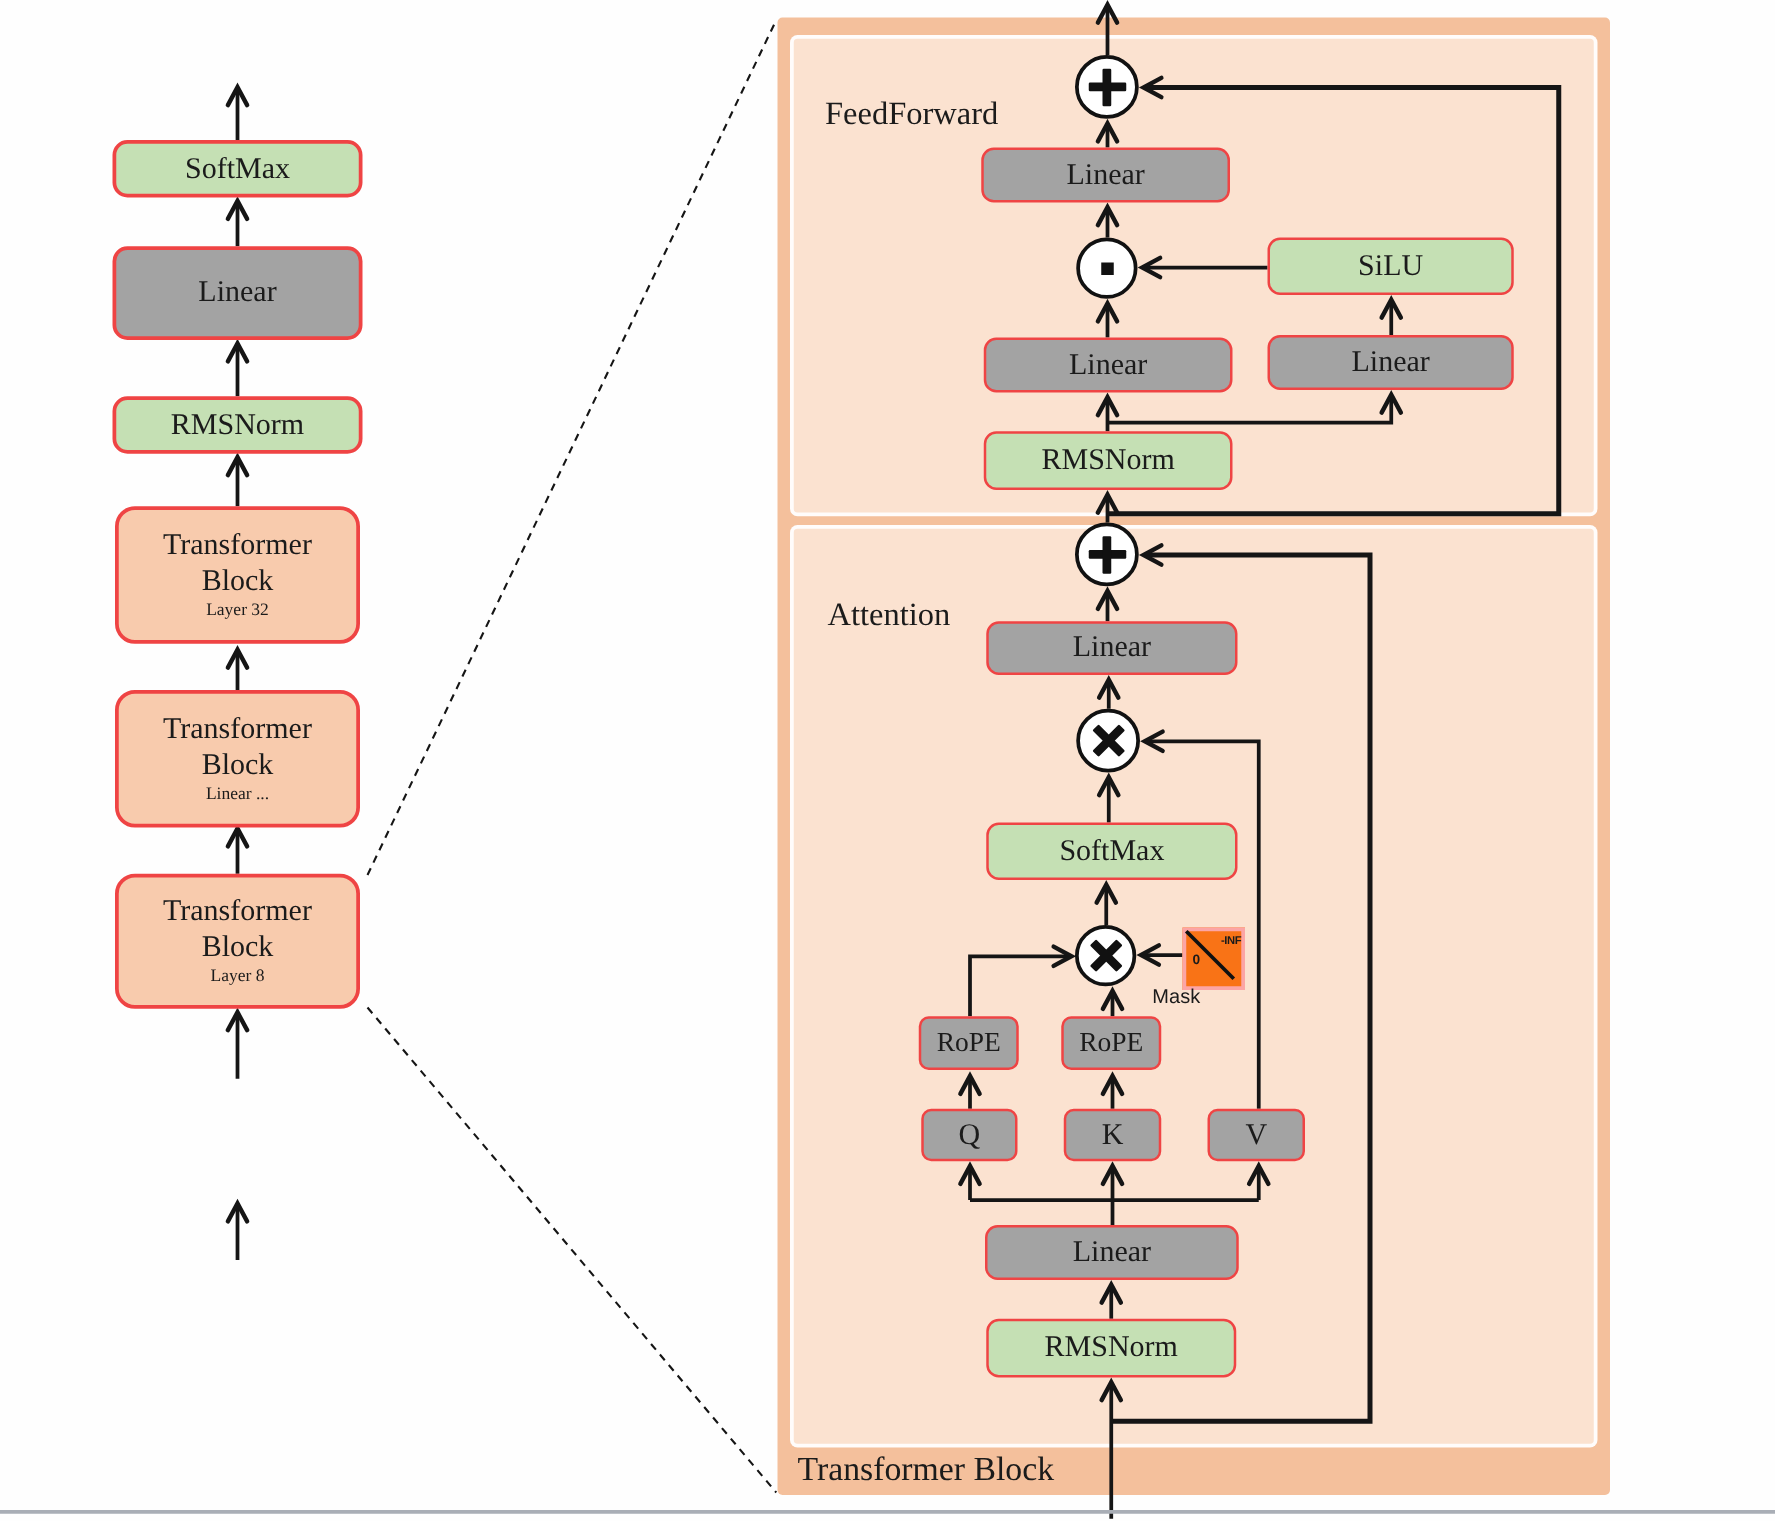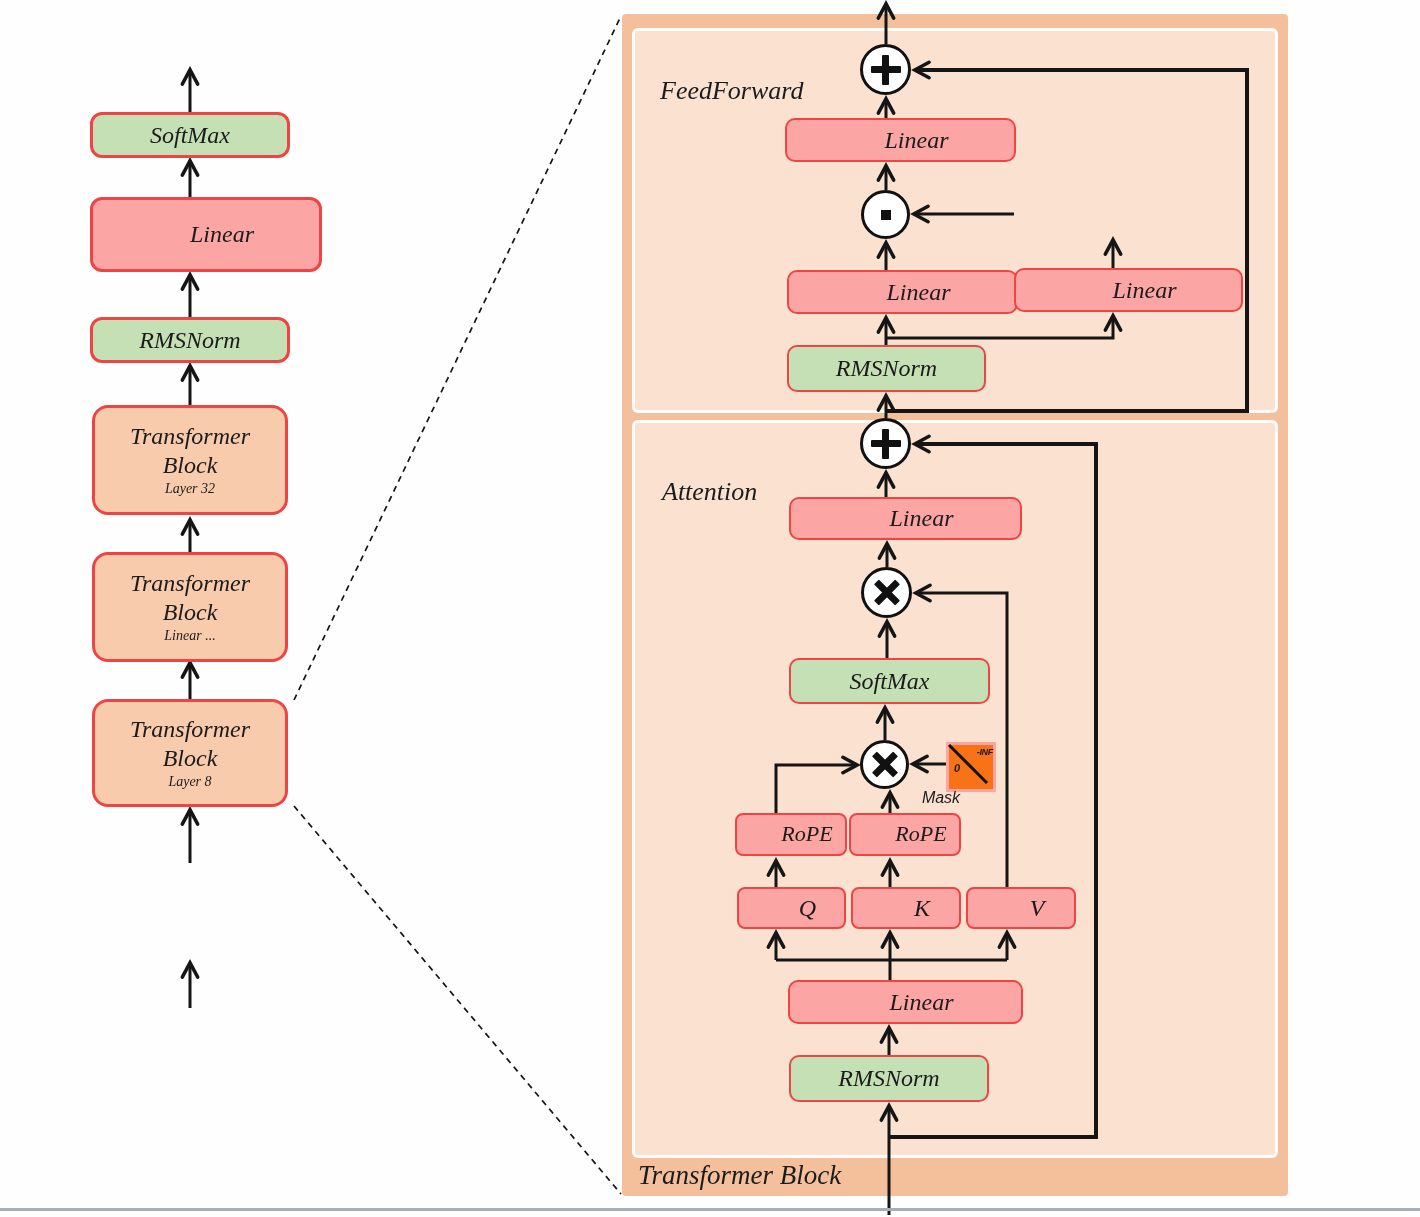--- a/index.html
+++ b/index.html
@@ -1,24 +1,24 @@
 <!DOCTYPE html>
 <html><head>
 <meta charset="utf-8">
 <style>
   html,body{margin:0;padding:0;background:#fff;}
   #canvas{position:relative;width:1420px;height:1217px;background:#fefefe;overflow:hidden;
-          font-family:"Liberation Serif", serif;color:#1b1b1b;font-style:italic;}
+          font-family:"Liberation Serif", serif;color:#1b1b1b;}
   
   .box{position:absolute;display:flex;flex-direction:column;align-items:center;justify-content:center;
        border:3px solid #ef4444;border-radius:12px;text-align:center;line-height:1.2;z-index:6;
        font-size:24px;}
   .rbox{border-width:2.5px;border-radius:10px;}
   .green{background:#c5e0b4;}
-  .blue{background:#fca5a5;padding-left:32px;}
+  .blue{background:#a3a3a3;}
   .orange{background:#f8cbad;border-radius:16px;}
   .layer{font-size:14px;margin-top:2px;}
   .wrap{width:150px;}
   
   .panel-outer{position:absolute;left:622px;top:14px;width:666px;height:1182px;background:#f4c09c;
                border-radius:4px;z-index:1;}
   .panel-inner{position:absolute;background:#fbe2d0;border:3px solid rgba(255,255,255,.9);
                border-radius:6px;z-index:2;}
   .plabel{position:absolute;font-size:26px;z-index:7;}
   
@@ -139,20 +139,23 @@
   </div>
 
   <div class="box blue rbox" style="left:785px;top:118px;width:195px;height:40px;">
     <span>Linear</span>
   </div>
 
   <div class="circle" style="left:861px;top:190px;width:43px;height:43px;">
     <div class="dotsq"></div>
   </div>
 
+  <div class="box green rbox" style="left:1014px;top:190px;width:193px;height:42px;">
+    <span>SiLU</span>
+  </div>
 
   <div class="box blue rbox" style="left:787px;top:270px;width:195px;height:40px;">
     <span>Linear</span>
   </div>
   <div class="box blue rbox" style="left:1014px;top:268px;width:193px;height:40px;">
     <span>Linear</span>
   </div>
 
   <div class="box green rbox" style="left:787px;top:345px;width:195px;height:43px;">
     <span>RMSNorm</span>

